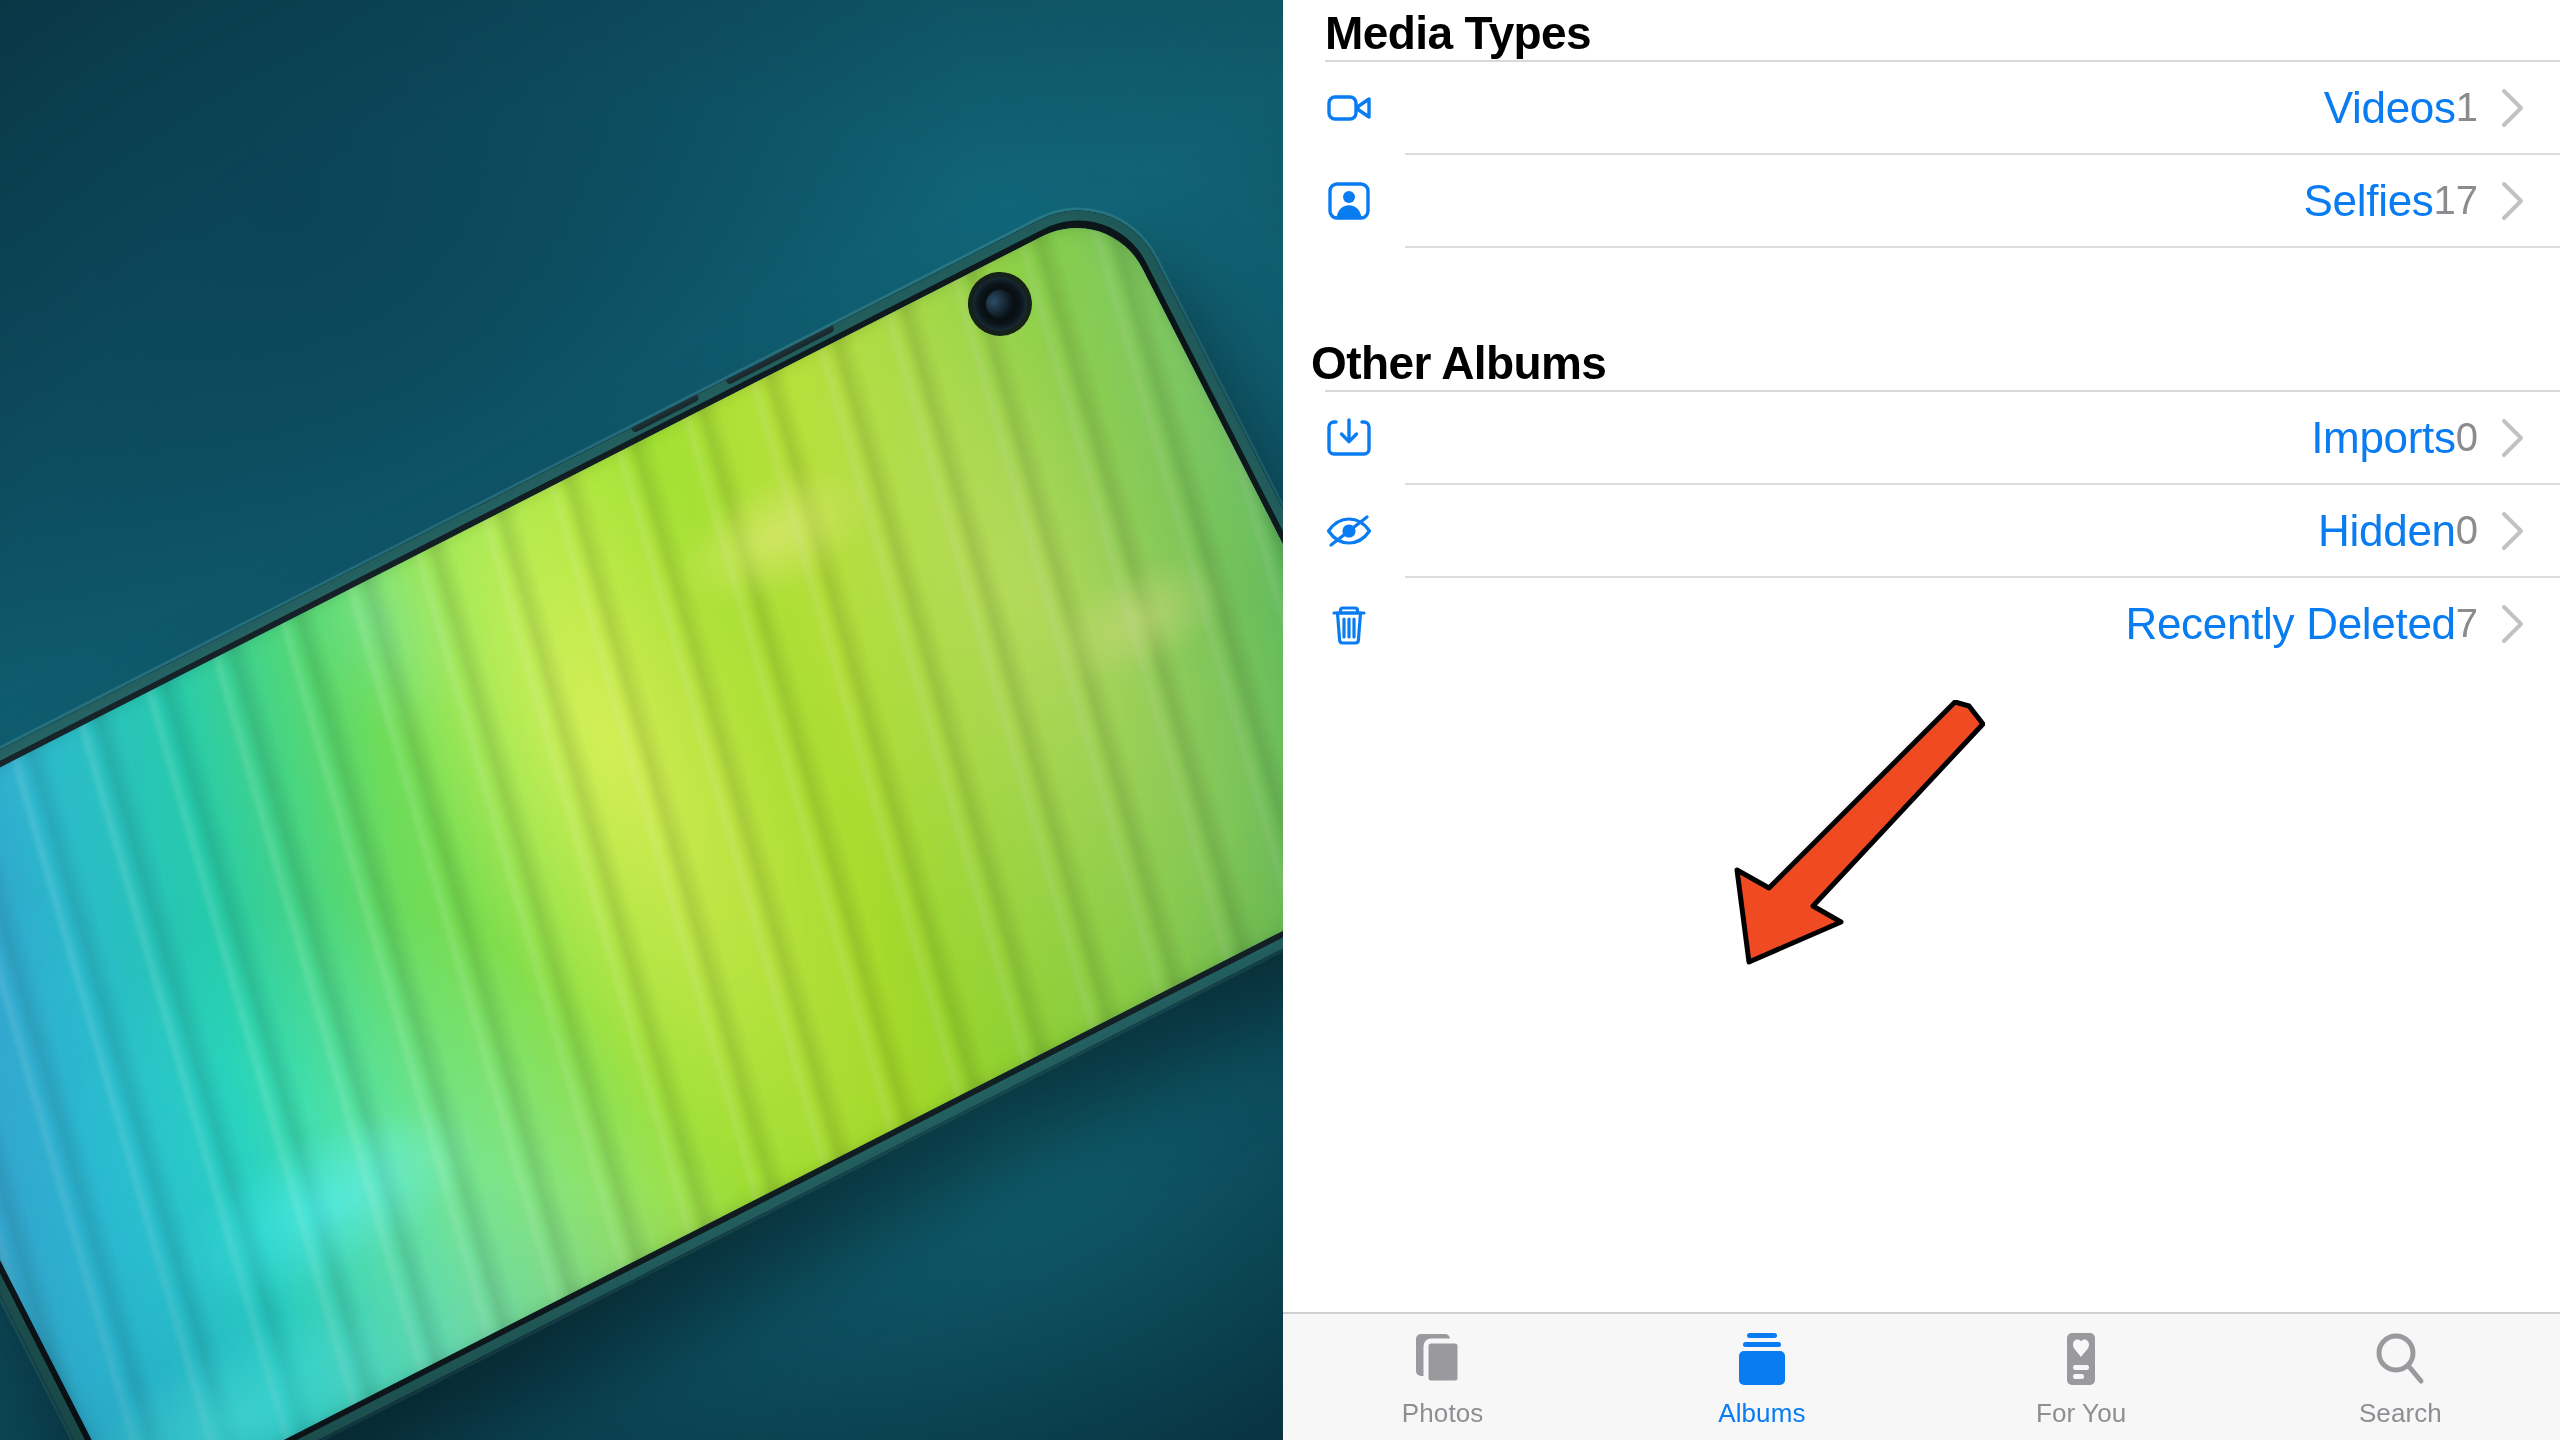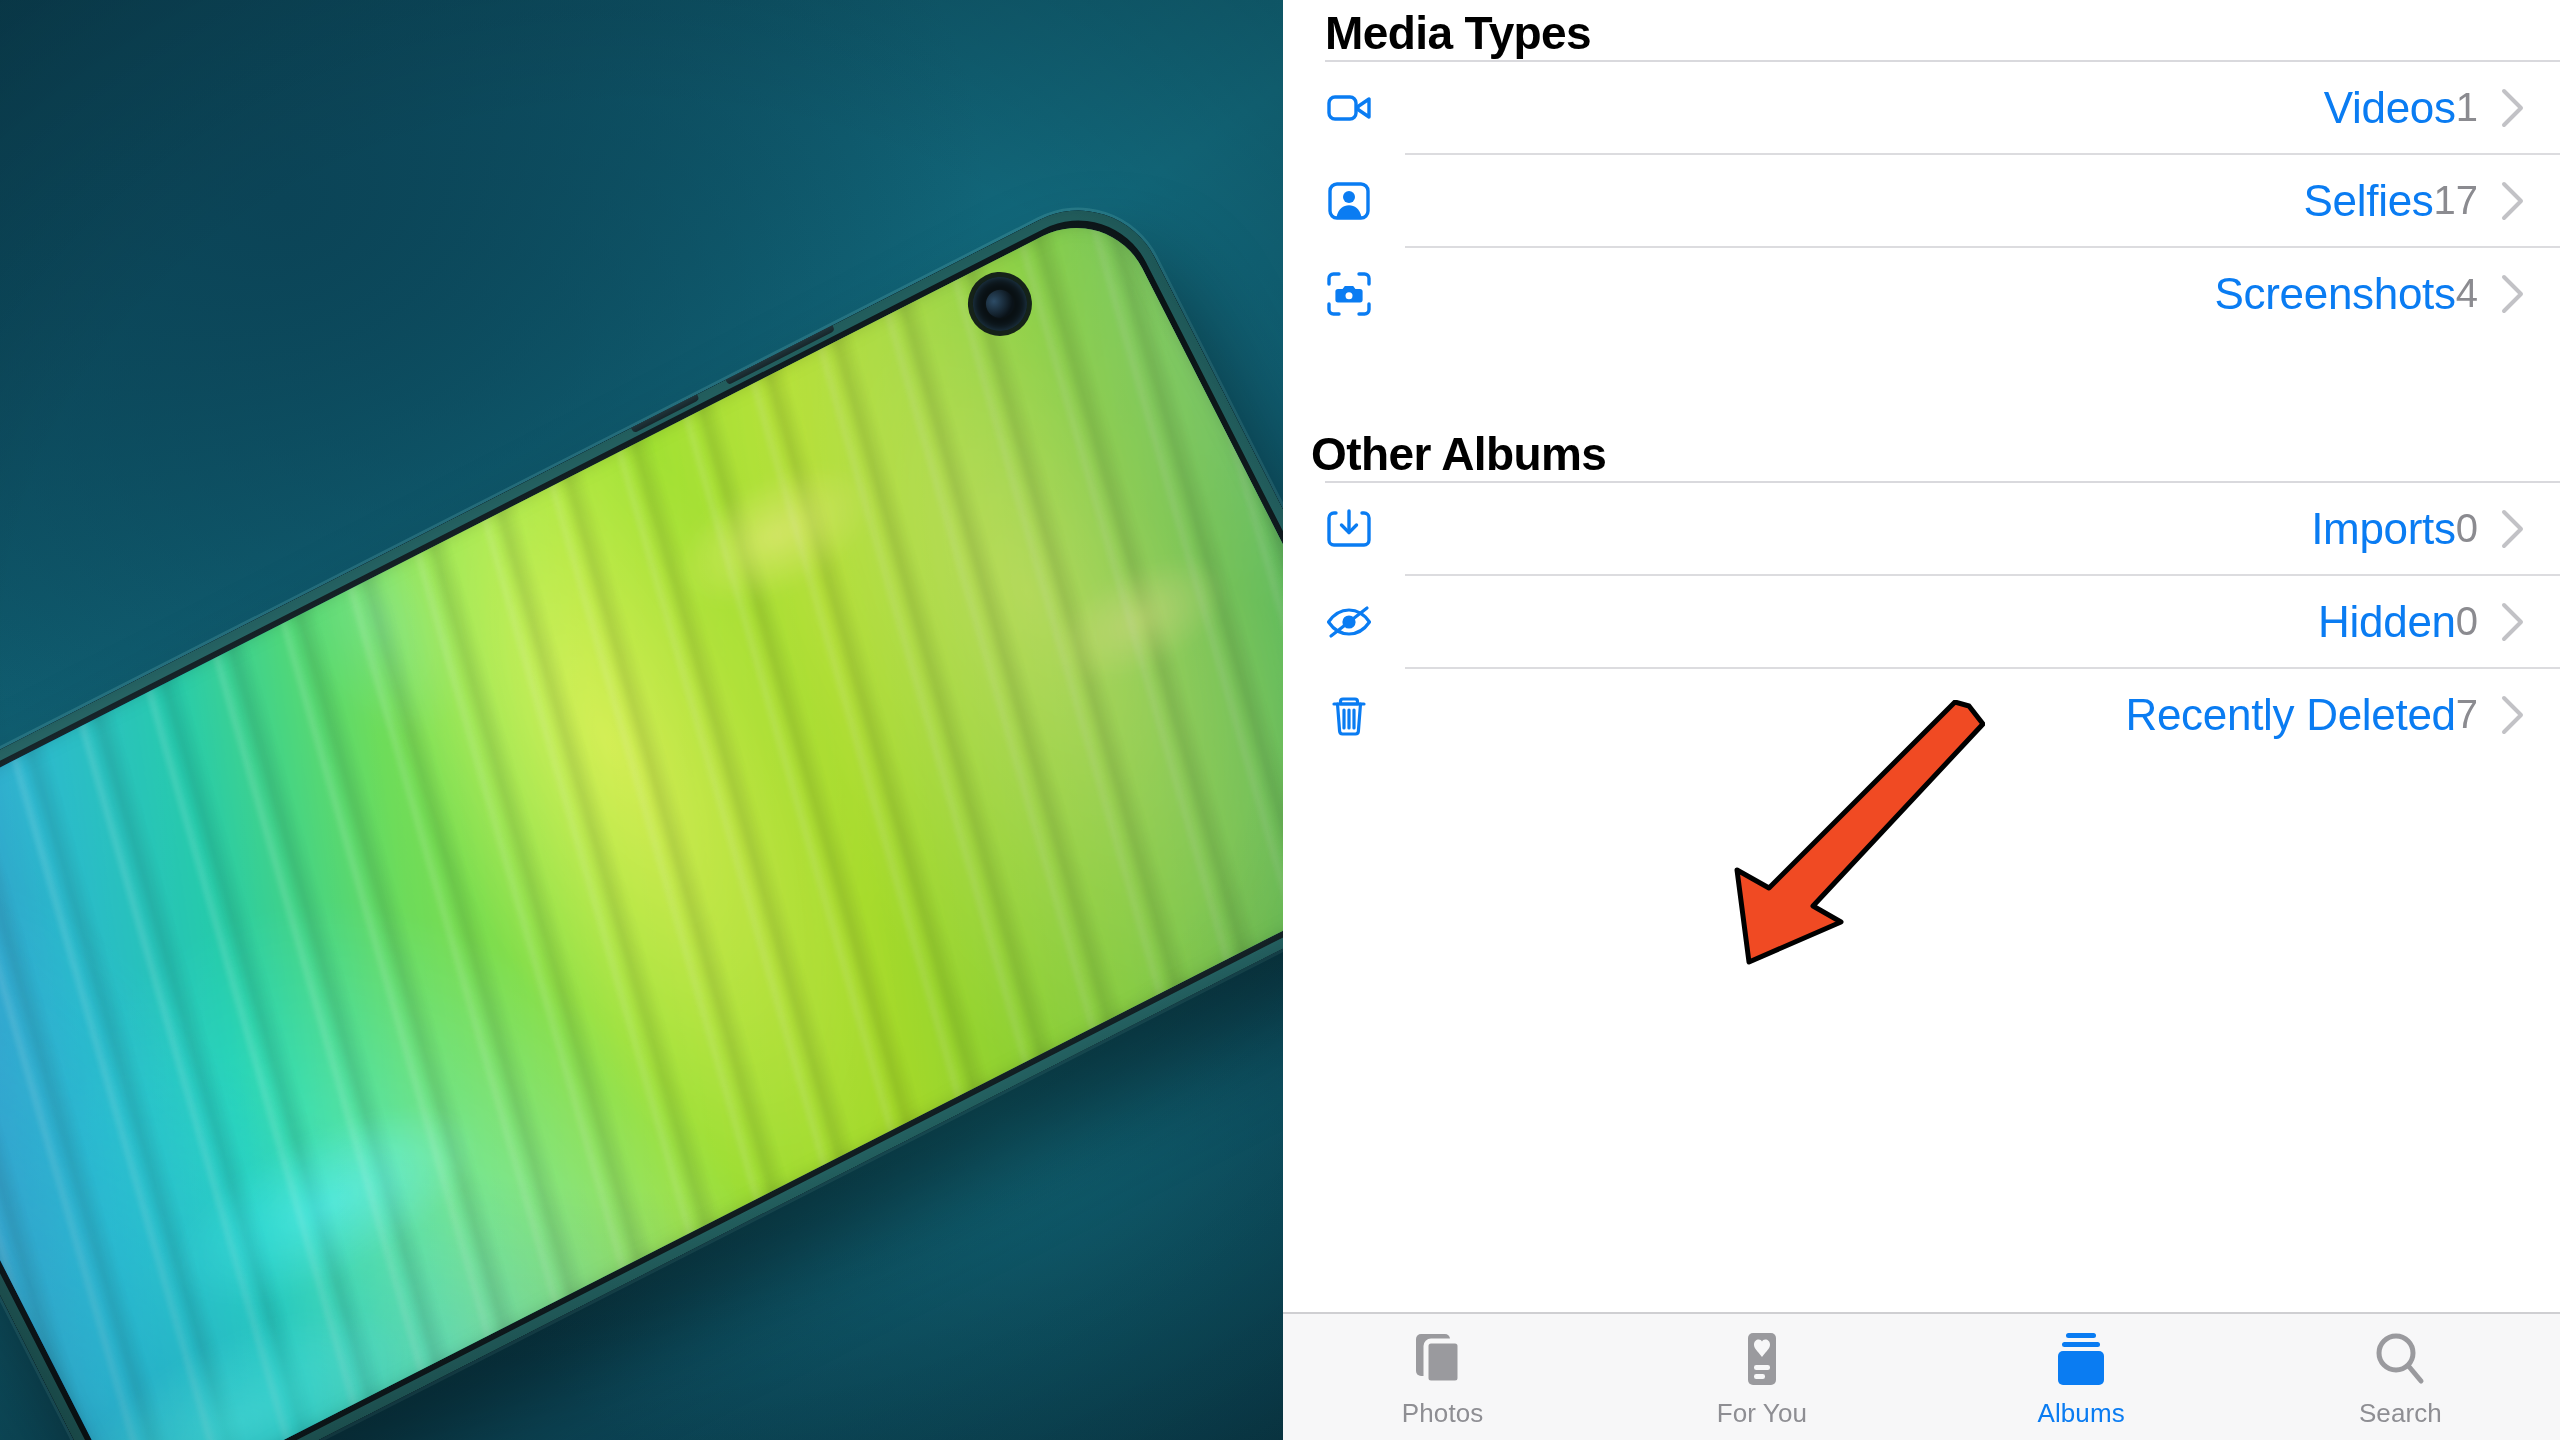--- a/index.html
+++ b/index.html
@@ -288,41 +288,20 @@
       <span class="row-label">Selfies</span>
       <span class="row-count">17</span>
       <span class="row-chev">
         <svg width="26" height="44" viewBox="0 0 26 44" fill="none" stroke="currentColor" stroke-width="4" stroke-linecap="round" stroke-linejoin="round">
             <path d="M4 5 L21 22 L4 39"></path>
           </svg>
       </span>
     </div>
     <div class="rule-inset"></div>
 
-    <div class="row">
-      <span class="row-icon">
-        <svg width="48" height="48" viewBox="0 0 48 48" fill="none" stroke="currentColor" stroke-width="3.4" stroke-linecap="round" stroke-linejoin="round">
-          <path d="M4 14 V8.5 A4.5 4.5 0 0 1 8.5 4 H14"></path>
-          <path d="M34 4 H39.5 A4.5 4.5 0 0 1 44 8.5 V14"></path>
-          <path d="M44 34 V39.5 A4.5 4.5 0 0 1 39.5 44 H34"></path>
-          <path d="M14 44 H8.5 A4.5 4.5 0 0 1 4 39.5 V34"></path>
-          <g fill="currentColor" stroke="none">
-            <path d="M13 19 h4.6 l2.2-3.1 h8.4 l2.2 3.1 H35 a2.6 2.6 0 0 1 2.6 2.6 v8.2 A2.6 2.6 0 0 1 35 32.4 H13 a2.6 2.6 0 0 1-2.6-2.6 v-8.2 A2.6 2.6 0 0 1 13 19 Z"></path>
-          </g>
-          <circle cx="24" cy="25.8" r="3.5" fill="#ffffff" stroke="none"></circle>
-        </svg>
-      </span>
-      <span class="row-label">Screenshots</span>
-      <span class="row-count">4</span>
-      <span class="row-chev">
-        <svg width="26" height="44" viewBox="0 0 26 44" fill="none" stroke="currentColor" stroke-width="4" stroke-linecap="round" stroke-linejoin="round">
-            <path d="M4 5 L21 22 L4 39"></path>
-          </svg>
-      </span>
-    </div>
 
     <div class="spacer-media-bottom"></div>
 
     <div class="section-header sec-other">Other Albums</div>
     <div class="rule-full"></div>
 
     <div class="row">
       <span class="row-icon">
         <svg width="48" height="48" viewBox="0 0 48 48" fill="none" stroke="currentColor" stroke-width="3.4" stroke-linecap="round" stroke-linejoin="round">
           <path d="M11 8 H9 A5 5 0 0 0 4 13 V35 A5 5 0 0 0 9 40 H39 A5 5 0 0 0 44 35 V13 A5 5 0 0 0 39 8 H37"></path>
@@ -383,43 +362,43 @@
       <div class="tab">
         <span class="tab-icon">
           <svg width="62" height="60" viewBox="0 0 62 60" fill="currentColor">
             <rect x="4" y="4" width="34" height="42" rx="5"></rect>
             <rect x="14" y="11" width="34" height="42" rx="5" stroke="#f7f7f8" stroke-width="5" fill="currentColor"></rect>
           </svg>
         </span>
         <span class="tab-label">Photos</span>
       </div>
 
+      <div class="tab active">
+        <span class="tab-icon">
+          <svg width="62" height="60" viewBox="0 0 62 60" fill="currentColor">
+            <rect x="16" y="3" width="30" height="5" rx="2.5"></rect>
+            <rect x="12" y="12" width="38" height="5" rx="2.5"></rect>
+            <rect x="8" y="21" width="46" height="34" rx="5"></rect>
+          </svg>
+        </span>
+        <span class="tab-label">Albums</span>
+      </div>
+
       <div class="tab">
         <span class="tab-icon">
           <svg width="62" height="60" viewBox="0 0 62 60" fill="currentColor">
             <rect x="17" y="3" width="28" height="52" rx="5"></rect>
             <path d="M31 27 C26 20.5 23 18.5 23 14.5 C23 11.5 25.2 9.5 27.7 9.5 C29.4 9.5 30.4 10.4 31 11.4 C31.6 10.4 32.6 9.5 34.3 9.5 C36.8 9.5 39 11.5 39 14.5 C39 18.5 36 20.5 31 27 Z" fill="#f7f7f8"></path>
             <rect x="23" y="35" width="16" height="5" rx="2.2" fill="#f7f7f8"></rect>
             <rect x="23" y="44" width="11" height="5" rx="2.2" fill="#f7f7f8"></rect>
           </svg>
         </span>
         <span class="tab-label">For You</span>
       </div>
 
-      <div class="tab active">
-        <span class="tab-icon">
-          <svg width="62" height="60" viewBox="0 0 62 60" fill="currentColor">
-            <rect x="16" y="3" width="30" height="5" rx="2.5"></rect>
-            <rect x="12" y="12" width="38" height="5" rx="2.5"></rect>
-            <rect x="8" y="21" width="46" height="34" rx="5"></rect>
-          </svg>
-        </span>
-        <span class="tab-label">Albums</span>
-      </div>
-
       <div class="tab">
         <span class="tab-icon">
           <svg width="62" height="60" viewBox="0 0 62 60" fill="none" stroke="currentColor" stroke-width="5" stroke-linecap="round">
             <circle cx="27" cy="23" r="17"></circle>
             <path d="M39.5 36 L52 51"></path>
           </svg>
         </span>
         <span class="tab-label">Search</span>
       </div>
 

